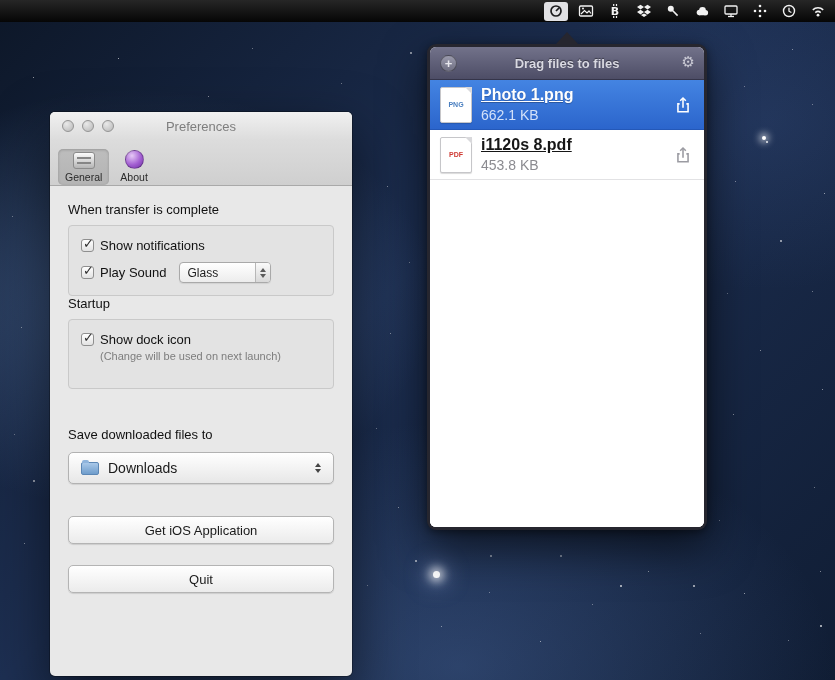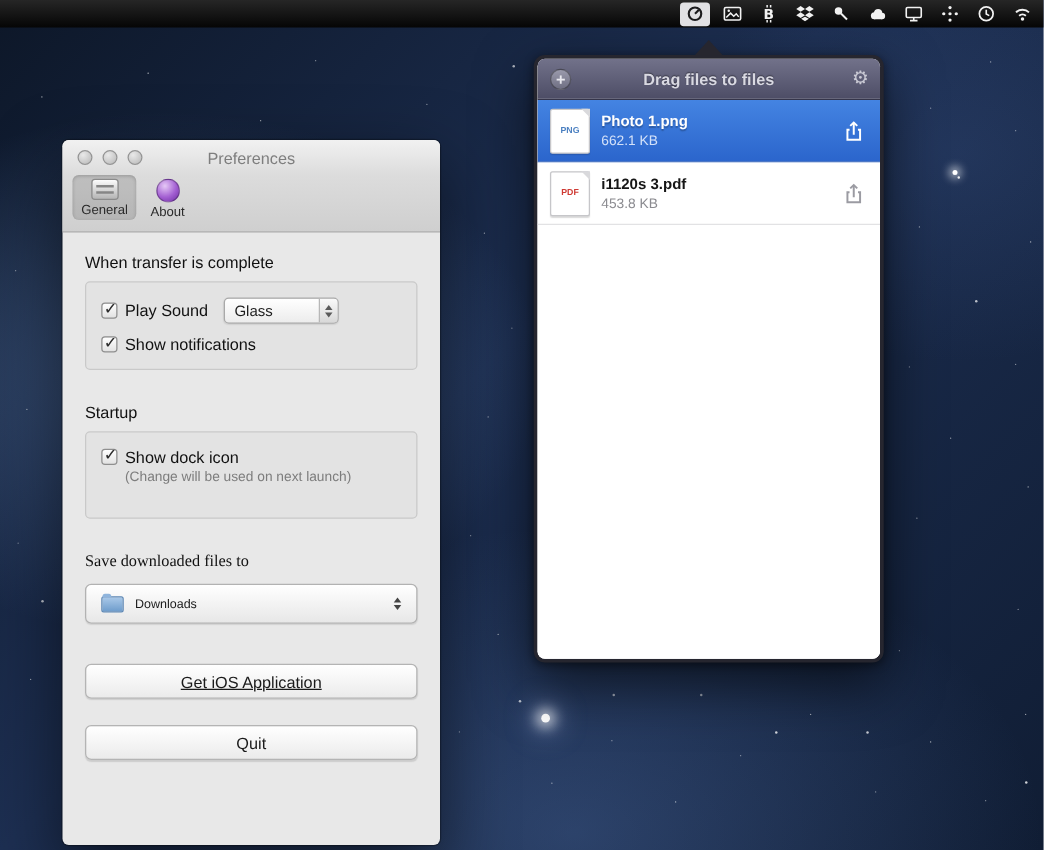--- a/index.html
+++ b/index.html
@@ -94,42 +94,42 @@
   .file-icon { width:32px; height:36px; background:#fff; border:1px solid #c6c6c9; border-radius:2px;
     position:relative; flex:0 0 32px; display:flex; align-items:center; justify-content:center;
     box-shadow:0 1px 1px rgba(0,0,0,.15); }
   .file-icon .ft { font-size:7px; font-weight:bold; letter-spacing:0; }
   .file-row[data-ftype="PNG"] .ft { color:#4a7fc0; }
   .file-row[data-ftype="PDF"] .ft { color:#cf3a33; }
   .file-row[data-ftype="JPEG"] .ft { color:#a0783c; }
   .file-icon::before { content:""; position:absolute; top:-1px; right:-1px;
     border-style:solid; border-width:0 7px 7px 0; border-color:transparent #d9d9dc transparent transparent; }
   .file-text { margin-left:9px; display:flex; flex-direction:column; gap:3px; min-width:0; }
-  .file-name { font-size:12px; font-weight:bold; color:#161616; white-space:nowrap; }
-  .file-size { font-size:11px; color:#8b8b90; }
+  .file-name { font-size:16px; font-weight:bold; color:#161616; white-space:nowrap;text-decoration:underline; }
+  .file-size { font-size:14px; color:#8b8b90; }
   .file-row.selected .file-name { color:#fff; text-shadow:0 1px 1px rgba(0,0,0,.25); }
   .file-row.selected .file-size { color:#d3e1f9; }
   .share-icon { margin-left:auto; width:18px; height:18px; color:#9b9ba2; flex:0 0 18px; }
   .file-row.selected .share-icon { color:#fff; }
   .file-list-empty { flex:1; background:#fff; }
 
   
   .prefs { position:absolute; left:50px; top:112px; width:302px; height:564px;
     border-radius:5px; background:#e8e8e8; z-index:10;
     box-shadow:0 22px 55px rgba(0,0,0,.55), 0 0 0 1px rgba(0,0,0,.28); }
   .titlebar { position:relative; height:28px;
     background:linear-gradient(#f1f1f1,#dcdcdc); border-radius:5px 5px 0 0;
     display:flex; align-items:center; justify-content:center; }
   .traffic { position:absolute; left:12px; top:8px; display:flex; gap:8px; }
   .tl-btn { width:12px; height:12px; border-radius:50%;
     background:radial-gradient(circle at 35% 30%, #e9e9e9, #b7b7b7);
     border:1px solid #949494; }
   .win-title { font-size:13px; color:#7e7e7e; }
   .toolbar { height:46px; background:linear-gradient(#dcdcdc,#cfcfcf);
-    border-bottom:1px solid #a9a9a9; display:flex; align-items:flex-start; padding-left:8px; gap:4px; }
+    border-bottom:1px solid #a9a9a9; display:flex; align-items:flex-end; padding-left:8px; gap:4px; }
   .tb-item { display:flex; flex-direction:column; align-items:center;
     padding:3px 7px 2px; border-radius:5px; }
   .tb-item.selected { background:rgba(0,0,0,.13); box-shadow:inset 0 1px 3px rgba(0,0,0,.2); }
   .tb-label { font-size:10.5px; color:#2a2a2a; margin-top:2px; }
   .icon-general { width:22px; height:17px; border-radius:3px;
     background:linear-gradient(#fcfcfc,#b5b5b5); border:1px solid #8b8b8b; position:relative; }
   .icon-general::before { content:""; position:absolute; left:3px; right:3px; top:4px; height:2px;
     background:#868686; box-shadow:0 5px 0 #868686; }
   .icon-about { width:19px; height:19px; border-radius:50%;
     background:radial-gradient(circle at 35% 28%, #e6c9f6, #a35fd2 55%, #6d2ea3);
@@ -153,39 +153,39 @@
   .popup-small .stepper { margin-left:auto; width:15px; height:100%;
     display:flex; flex-direction:column; align-items:center; justify-content:center; gap:2px;
     background:linear-gradient(#fafafa,#d8d8d8); border-left:1px solid #b7b7b7; }
   .tri-up { width:0; height:0; border-left:3px solid transparent; border-right:3px solid transparent;
     border-bottom:4px solid #5a5a5a; }
   .tri-down { width:0; height:0; border-left:3px solid transparent; border-right:3px solid transparent;
     border-top:4px solid #5a5a5a; }
   .note-text { font-size:11px; color:#7d7d7d; margin:3px 0 0 19px; }
   .startup-gap { height:14px; }
 
-  .h-startup { margin-top:26px; }
-  .h-save { margin-top:26px;font-family:Liberation Serif, serif; }
+  .h-startup { }
+  .h-save { margin-top:38px; }
 
   .popup-large { margin-top:10px; height:32px; display:flex; align-items:center;
     background:linear-gradient(#ffffff,#e7e7e7); border:1px solid #b2b2b2; border-radius:5px;
     padding:0 12px; box-shadow:0 1px 1px rgba(0,0,0,.1); }
   .folder-icon { width:18px; height:13px; border-radius:2px; position:relative;
     background:linear-gradient(#a9c8e8,#6f9dcc); border:1px solid #5c87b5; }
   .folder-icon::before { content:""; position:absolute; top:-3px; left:0; width:7px; height:3px;
     background:#8fb4dc; border-radius:2px 2px 0 0; }
-  .popup-large .label { font-size:10px; color:#1a1a1a; margin-left:9px; }
+  .popup-large .label { font-size:14px; color:#1a1a1a; margin-left:9px; }
   .popup-large .stepper2 { margin-left:auto; display:flex; flex-direction:column; gap:2px; align-items:center; }
   .stepper2 .tri-up { border-bottom-color:#444; }
   .stepper2 .tri-down { border-top-color:#444; }
 
   .push-btn { height:28px; display:flex; align-items:center; justify-content:center;
     background:linear-gradient(#ffffff,#ebebeb); border:1px solid #b4b4b4; border-radius:5px;
     font-size:13px; color:#1a1a1a; box-shadow:0 1px 1px rgba(0,0,0,.12); }
-  .btn-ios { margin-top:32px;text-decoration:underline; }
+  .btn-ios { margin-top:32px; }
   .btn-quit { margin-top:21px; }
 </style>
 </head>
 <body>
 
 <div id="screen">
   <div class="stars"></div>
   <div class="stars-lg"></div>
   <div class="star-bright b1"></div>
   <div class="star-bright b2"></div>
@@ -294,21 +294,21 @@
               <path d="M5.5 4.2 L8 1.8 L10.5 4.2" stroke="currentColor" stroke-width="1.4" fill="none"></path>
             </svg>
           </span>
         </div>
 
         <div class="file-row" data-ftype="PDF">
           <div class="file-icon">
             <span class="ft">PDF</span>
           </div>
           <div class="file-text">
-            <div class="file-name">i1120s 3.pdf</div>
+            <div class="file-name">i1120s 8.pdf</div>
             <div class="file-size">453.8 KB</div>
           </div>
           <span class="share-icon">
             <svg width="18" height="18" viewBox="0 0 16 16">
               <path d="M5 7 H3.5 V14 H12.5 V7 H11" stroke="currentColor" stroke-width="1.4" fill="none"></path>
               <line x1="8" y1="10.5" x2="8" y2="2" stroke="currentColor" stroke-width="1.4"></line>
               <path d="M5.5 4.2 L8 1.8 L10.5 4.2" stroke="currentColor" stroke-width="1.4" fill="none"></path>
             </svg>
           </span>
         </div>
@@ -337,35 +337,35 @@
       <div class="tb-item">
         <span class="icon-about"></span>
         <span class="tb-label">About</span>
       </div>
     </div>
 
     <div class="content">
       <div class="sec-heading">When transfer is complete</div>
 
       <div class="group-box">
+        <div class="cb-row">
+          <span class="checkbox checked"></span>
+          <span class="cb-label">Show notifications</span>
+        </div>
         <div class="cb-row">
           <span class="checkbox checked"></span>
           <span class="cb-label">Play Sound</span>
           <span class="popup-small">
             <span>Glass</span>
             <span class="stepper">
               <span class="tri-up"></span>
                 <span class="tri-down"></span>
             </span>
           </span>
         </div>
-        <div class="cb-row">
-          <span class="checkbox checked"></span>
-          <span class="cb-label">Show notifications</span>
-        </div>
       </div>
 
       <div class="sec-heading h-startup">Startup</div>
 
       <div class="group-box">
         <div class="cb-row">
           <span class="checkbox checked"></span>
           <span class="cb-label">Show dock icon</span>
         </div>
         <div class="note-text">(Change will be used on next launch)</div>

